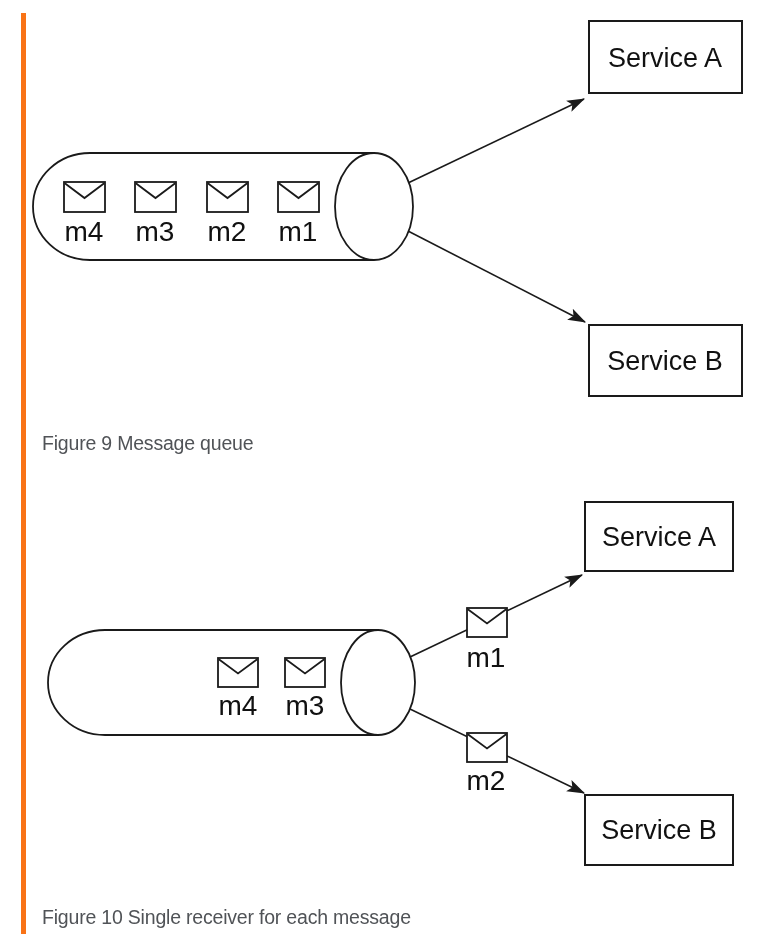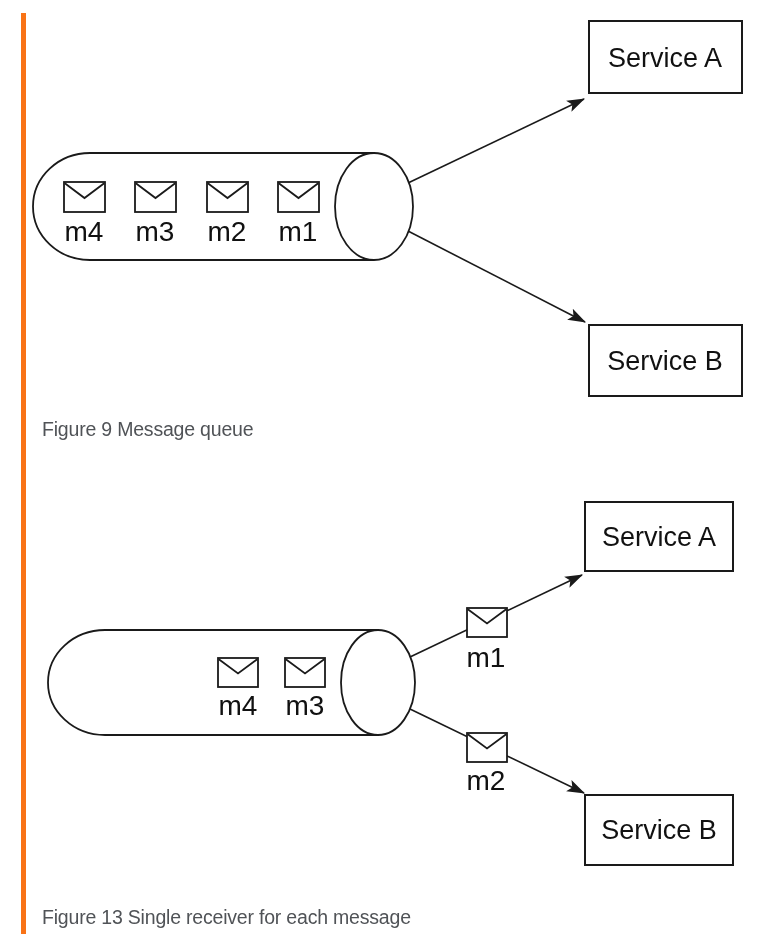--- a/index.html
+++ b/index.html
@@ -20,21 +20,21 @@
   figure svg { position: absolute; left: 0; top: 0; display: block; }
 
   figcaption {
     position: absolute;
     left: 42px;
     font-size: 19.5px;
     letter-spacing: -0.2px;
     color: var(--caption_text, #505357);
     white-space: nowrap;
   }
-  #fig9 figcaption  { top: 418px; text-align: center; }
+  #fig9 figcaption  { top: 432px; text-align: center; }
   #fig10 figcaption { top: 426px; }
 
   .stroke  { stroke: var(--diagram_stroke, #1a1a1a); fill: none; }
   .filled  { stroke: var(--diagram_stroke, #1a1a1a); fill: #ffffff; }
   .sw18 { stroke-width: 1.8; }
   .sw20 { stroke-width: 2; }
   .sw16 { stroke-width: 1.6; }
 
   .svc-label {
     font-size: 27px;
@@ -117,14 +117,14 @@
 
     <use href="#env10" x="467" y="253"></use>
     <text x="486" y="310" class="msg-label">m2</text>
 
     <rect x="585" y="22" width="148" height="69" class="filled sw20"></rect>
     <text x="659" y="57" class="svc-label">Service A</text>
 
     <rect x="585" y="315" width="148" height="70" class="filled sw20"></rect>
     <text x="659" y="350" class="svc-label">Service B</text>
   </svg>
-  <figcaption>Figure 13 Single receiver for each message</figcaption>
+  <figcaption>Figure 10 Single receiver for each message</figcaption>
 </figure>
 
 </body></html>

